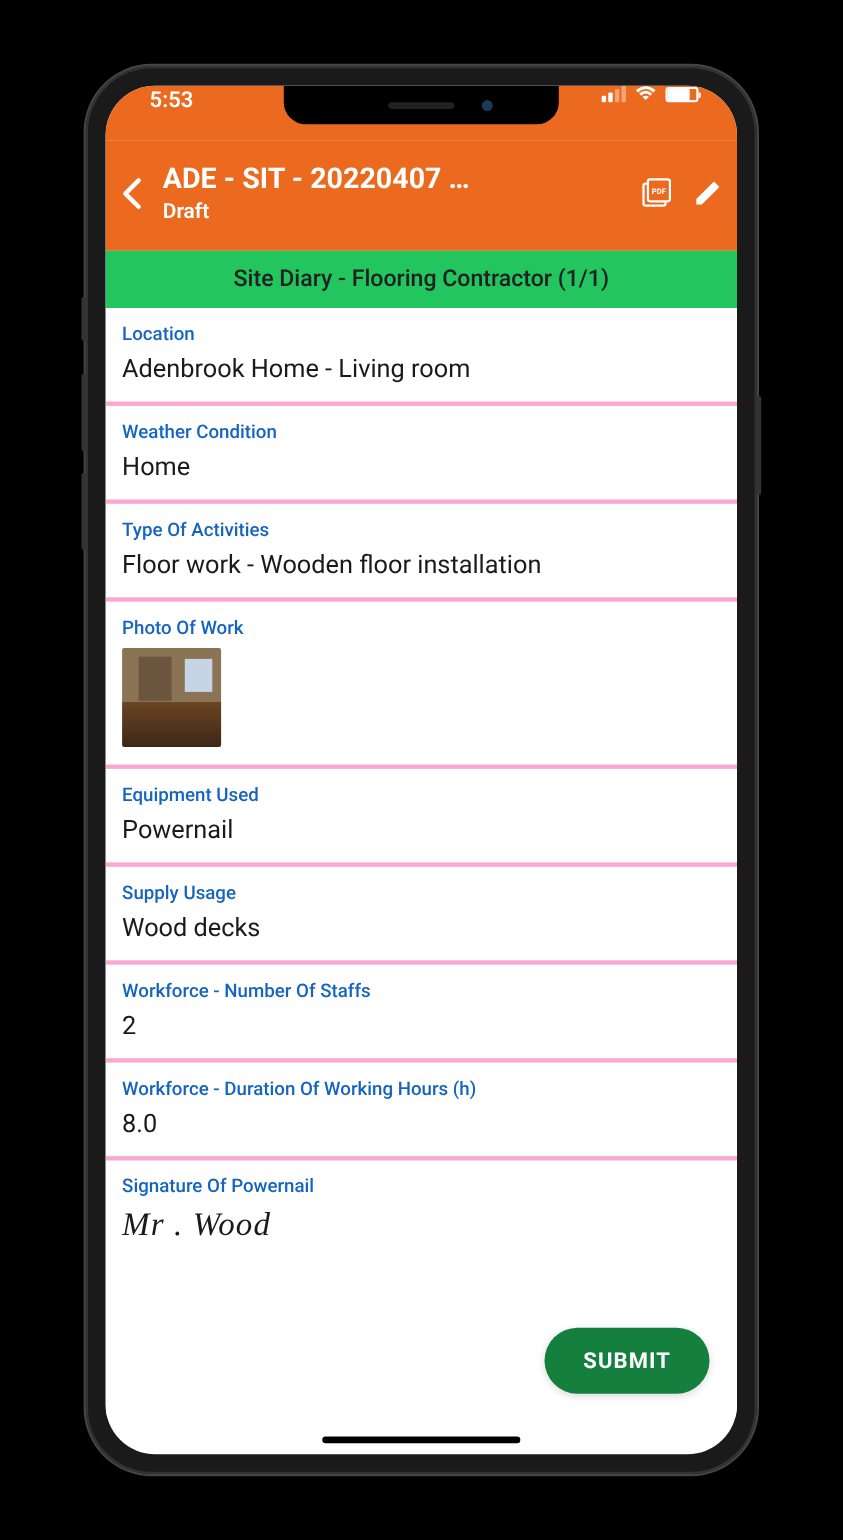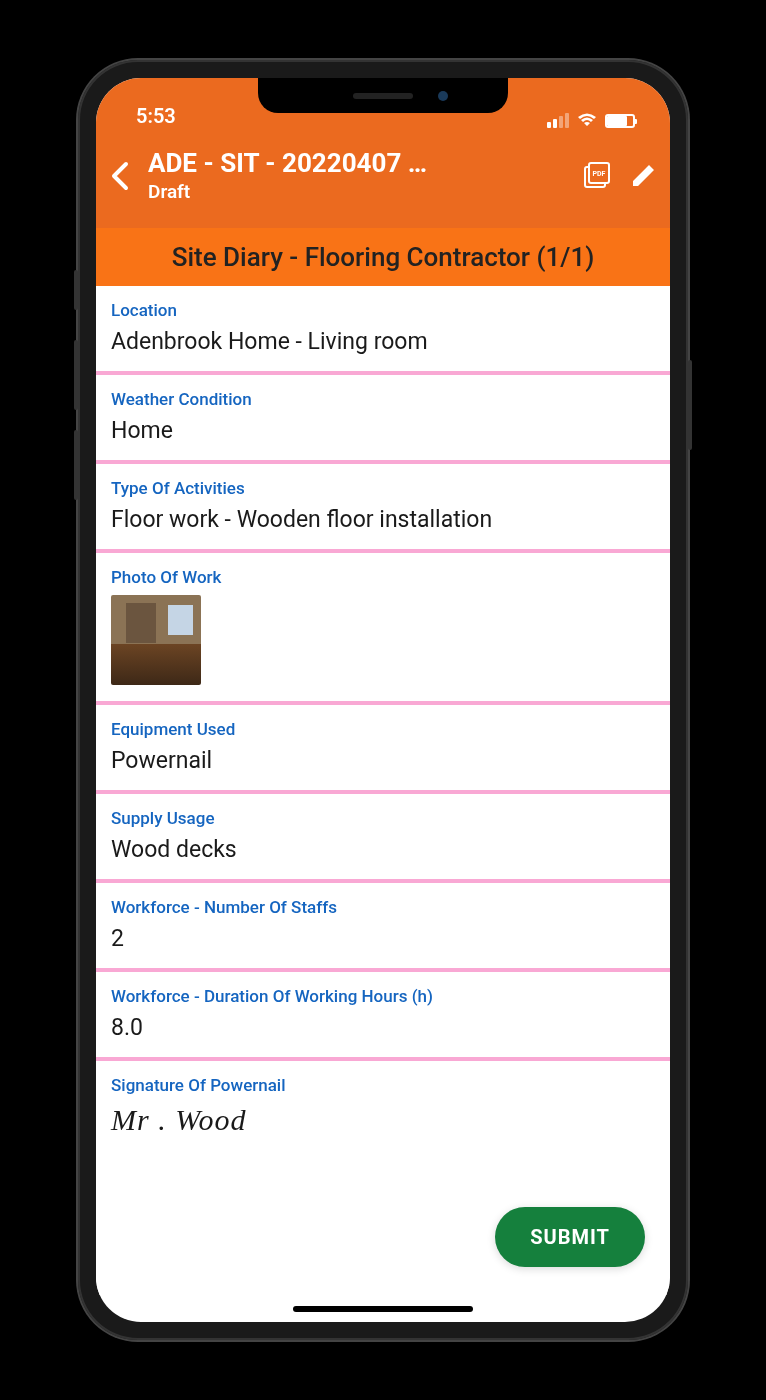--- a/index.html
+++ b/index.html
@@ -9,32 +9,32 @@
     .notch { position: absolute; top: 0; left: 50%; transform: translateX(-50%); width: 250px; height: 35px; background: #000; border-radius: 0 0 20px 20px; z-index: 100; display: flex; justify-content: center; align-items: center; gap: 50px; }
     .notch-speaker { width: 60px; height: 6px; background: #222; border-radius: 3px; }
     .notch-camera { width: 10px; height: 10px; background: #1a3a5a; border-radius: 50%; position: absolute; right: 60px; }
     .side-btn { position: absolute; background: #333; border-radius: 2px; }
     .btn-left-1 { left: -4px; top: 210px; width: 4px; height: 40px; }
     .btn-left-2 { left: -4px; top: 280px; width: 4px; height: 70px; }
     .btn-left-3 { left: -4px; top: 370px; width: 4px; height: 70px; }
     .btn-right { right: -4px; top: 300px; width: 4px; height: 90px; }
     .home-indicator { position: absolute; bottom: 10px; left: 50%; transform: translateX(-50%); width: 180px; height: 6px; background: #000; border-radius: 3px; z-index: 50; }
     
-    .status-bar { height: 50px; background: #eb6a1f; display: flex; justify-content: space-between; align-items: flex-end; padding: 0 30px; color: #fff; font-weight: 600; font-size: 20px; }
+    .status-bar { height: 50px; background: #eb6a1f; display: flex; justify-content: space-between; align-items: flex-start; padding: 0 30px; color: #fff; font-weight: 600; font-size: 20px; }
     .status-time { margin-left: 10px; }
     .status-icons { display: flex; gap: 8px; align-items: center; margin-right: 5px; }
     
     .header { background: #eb6a1f; padding: 20px 14px 25px; display: flex; align-items: center; gap: 18px; color: #fff; }
     .back-arrow { cursor: pointer; flex-shrink: 0; }
     .header-title { flex: 1; min-width: 0; }
     .header-title h1 { font-size: 26px; font-weight: 700; white-space: nowrap; overflow: hidden; text-overflow: ellipsis; }
     .header-title p { font-size: 19px; font-weight: 600; margin-top: 2px; }
     .header-icon { cursor: pointer; flex-shrink: 0; }
     
-    .section-header { background: #f97316; padding: 14px; text-align: center; font-size: 26px; font-weight: 500; color: #222; }
+    .section-header { background: #22c55e; padding: 14px; text-align: center; font-size: 21px; font-weight: 500; color: #222; }
     
     .content { background: #fff; overflow-y: auto; height: calc(100% - 235px); padding-bottom: 80px; position: relative; }
     .field { padding: 14px 15px 16px; border-bottom: 4px solid #f9a8d4; }
     .field-label { color: #1565c0; font-size: 17px; font-weight: 500; margin-bottom: 8px; }
     .field-value { color: #1a1a1a; font-size: 23px; }
     
     .photo-thumb { width: 90px; height: 90px; background: linear-gradient(to bottom, #8b7355 0%, #8b7355 55%, #6b4423 55%, #3d2817 100%); border-radius: 2px; margin-top: 8px; position: relative; overflow: hidden; }
     .photo-thumb::before { content: ''; position: absolute; top: 10px; right: 8px; width: 25px; height: 30px; background: #c5d5e5; }
     .photo-thumb::after { content: ''; position: absolute; top: 8px; left: 15px; width: 30px; height: 40px; background: rgba(60,40,30,0.4); }
     

